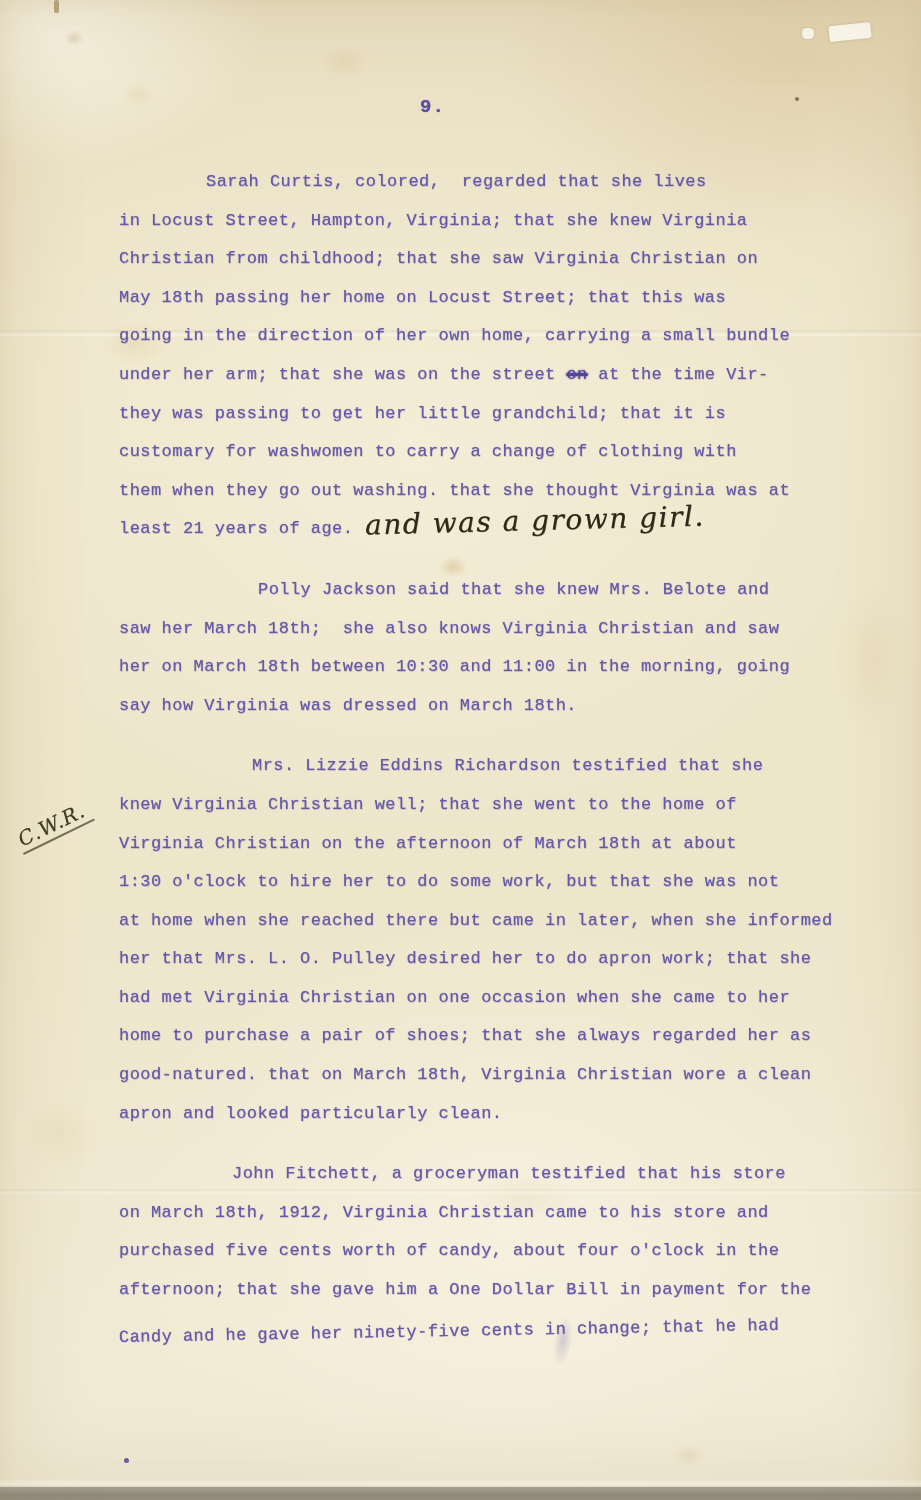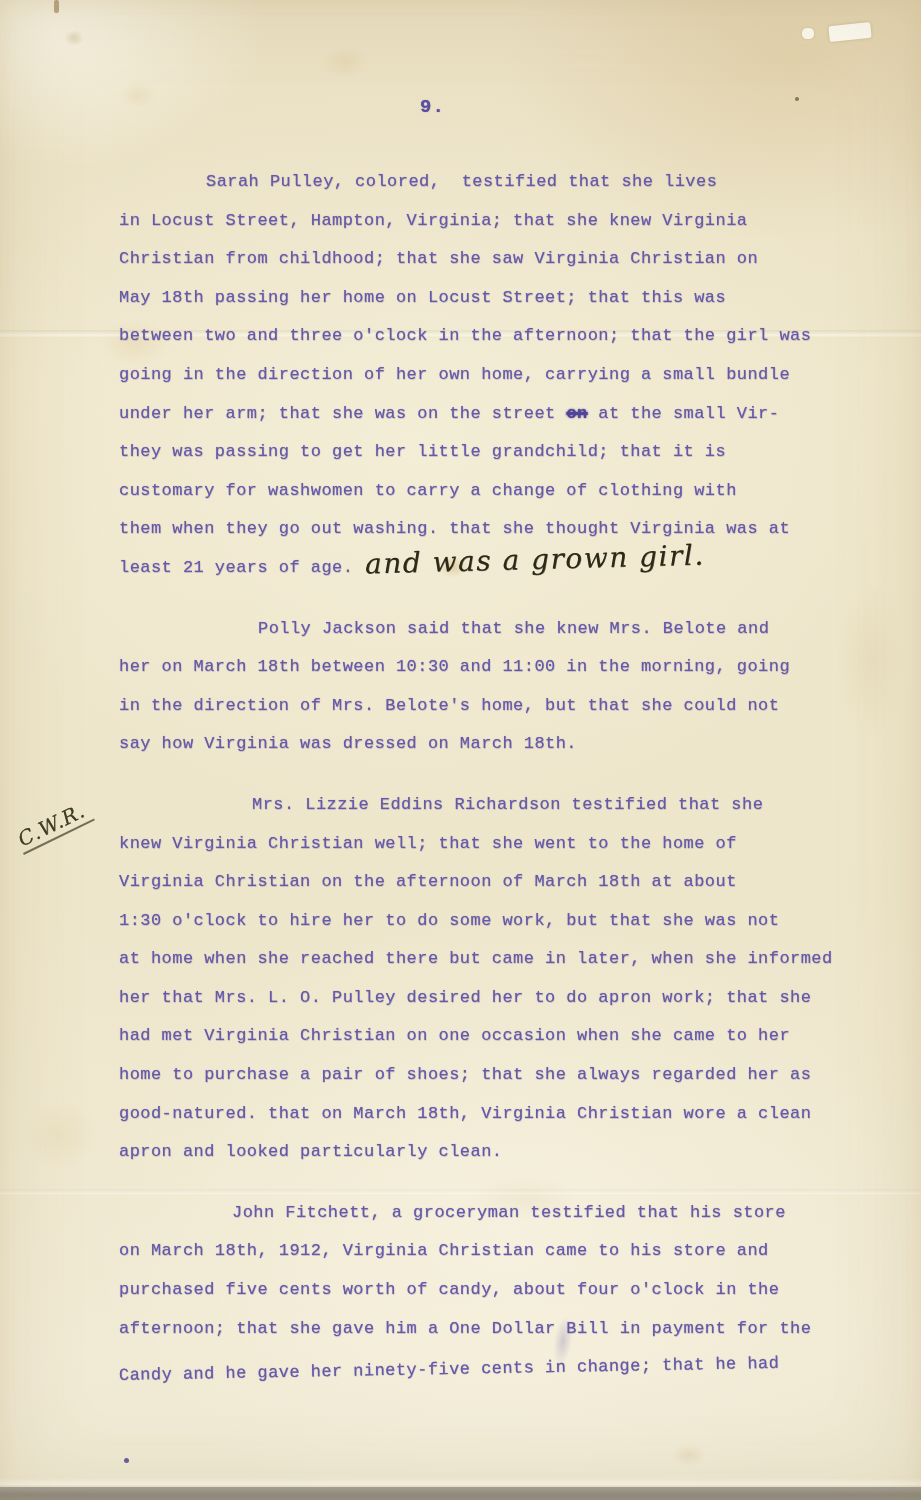--- a/index.html
+++ b/index.html
@@ -20,21 +20,21 @@
   .pagenum{position:absolute;left:420px;top:96px;font-size:19px;font-weight:bold;color:#5b4fa2;
     text-shadow:0 0 1px rgba(70,58,140,0.8);letter-spacing:1px;}
   .text-block{position:absolute;left:119px;top:163px;width:770px;font-size:17px;letter-spacing:0.45px;}
   .para{margin:0;}
   .para + .para{margin-top:22px;}
   .line{white-space:pre;line-height:38.6px;height:38.6px;}
   .ind1{padding-left:87px;}
   .ind2{padding-left:139px;}
   .ind3{padding-left:133px;}
   .ind4{padding-left:113px;}
-  .struck{font-weight:bold;color:#51459a;text-decoration:line-through;
+  .struck{font-weight:normal;color:#51459a;text-decoration:line-through;
     text-decoration-thickness:3px;text-shadow:0 0 2px rgba(75,60,150,0.9);}
   .handnote{font-family:"DejaVu Serif","Liberation Serif",serif;font-style:italic;font-size:28px;
     color:#2d2817;letter-spacing:1.5px;display:inline-block;transform:rotate(-1.5deg);
     margin-left:12px;position:relative;top:-3px;line-height:1;
     text-shadow:0.4px 0.4px 0 rgba(40,35,20,0.55);}
   .initials{position:absolute;left:14px;top:812px;transform:rotate(-26deg);
     font-family:"DejaVu Serif","Liberation Serif",serif;font-style:italic;font-size:20px;
     color:#3e3c25;border-bottom:2px solid rgba(62,60,37,0.7);padding:0 5px 1px 2px;
     letter-spacing:1px;text-shadow:0.3px 0.3px 0 rgba(50,48,30,0.5);}
   .tilted{transform:rotate(-1.05deg);transform-origin:0 50%;margin-top:9px;}
@@ -83,37 +83,36 @@
   <div class="speck speck1"></div>
   <div class="speck speck2"></div>
   <div class="mark-topleft"></div>
   <div class="smudge"></div>
 
   <div class="pagenum">9.</div>
 
   <div class="text-block typed">
 
     <div class="para">
-      <div class="line ind1">Sarah Pulley, colored,  testified that she lives</div>
+      <div class="line ind1">Sarah Curtis, colored,  regarded that she lives</div>
       <div class="line">in Locust Street, Hampton, Virginia; that she knew Virginia</div>
       <div class="line">Christian from childhood; that she saw Virginia Christian on</div>
       <div class="line">May 18th passing her home on Locust Street; that this was</div>
-      <div class="line">between two and three o'clock in the afternoon; that the girl was</div>
       <div class="line">going in the direction of her own home, carrying a small bundle</div>
-      <div class="line"><span>under her arm; that she was on the street </span><span class="struck">on</span><span> at the small Vir-</span></div>
+      <div class="line"><span>under her arm; that she was on the street </span><span class="struck">on</span><span> at the time Vir-</span></div>
       <div class="line">they was passing to get her little grandchild; that it is</div>
       <div class="line">customary for washwomen to carry a change of clothing with</div>
       <div class="line">them when they go out washing. that she thought Virginia was at</div>
       <div class="line"><span>least 21 years of age.</span><span class="handnote">and was a grown girl.</span></div>
     </div>
 
     <div class="para">
       <div class="line ind2">Polly Jackson said that she knew Mrs. Belote and</div>
+      <div class="line">saw her March 18th;  she also knows Virginia Christian and saw</div>
       <div class="line">her on March 18th between 10:30 and 11:00 in the morning, going</div>
-      <div class="line">in the direction of Mrs. Belote's home, but that she could not</div>
       <div class="line">say how Virginia was dressed on March 18th.</div>
     </div>
 
     <div class="para">
       <div class="line ind3">Mrs. Lizzie Eddins Richardson testified that she</div>
       <div class="line">knew Virginia Christian well; that she went to the home of</div>
       <div class="line">Virginia Christian on the afternoon of March 18th at about</div>
       <div class="line">1:30 o'clock to hire her to do some work, but that she was not</div>
       <div class="line">at home when she reached there but came in later, when she informed</div>
       <div class="line">her that Mrs. L. O. Pulley desired her to do apron work; that she</div>

